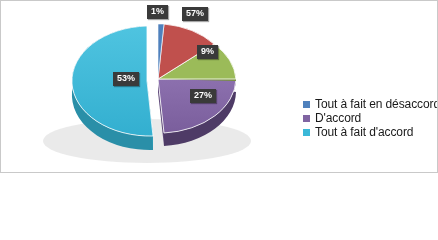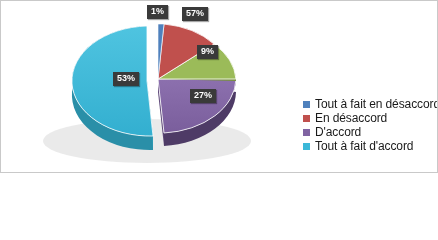--- a/index.html
+++ b/index.html
@@ -131,24 +131,20 @@
     <div class="data-label dl-53">53%</div>
   </div>
 
   <div id="legend">
 
     <div class="legend-row">
       <span class="legend-swatch" style="background:#4F81BD"></span>
       <span class="legend-text">Tout à fait en désaccord</span>
     </div>
 
-    <div class="legend-row">
-      <span class="legend-swatch" style="background:#C0504D"></span>
-      <span class="legend-text">En désaccord</span>
-    </div>
 
 
     <div class="legend-row">
       <span class="legend-swatch" style="background:#8064A2"></span>
       <span class="legend-text">D'accord</span>
     </div>
 
     <div class="legend-row">
       <span class="legend-swatch" style="background:#3BB8D8"></span>
       <span class="legend-text">Tout à fait d'accord</span>

